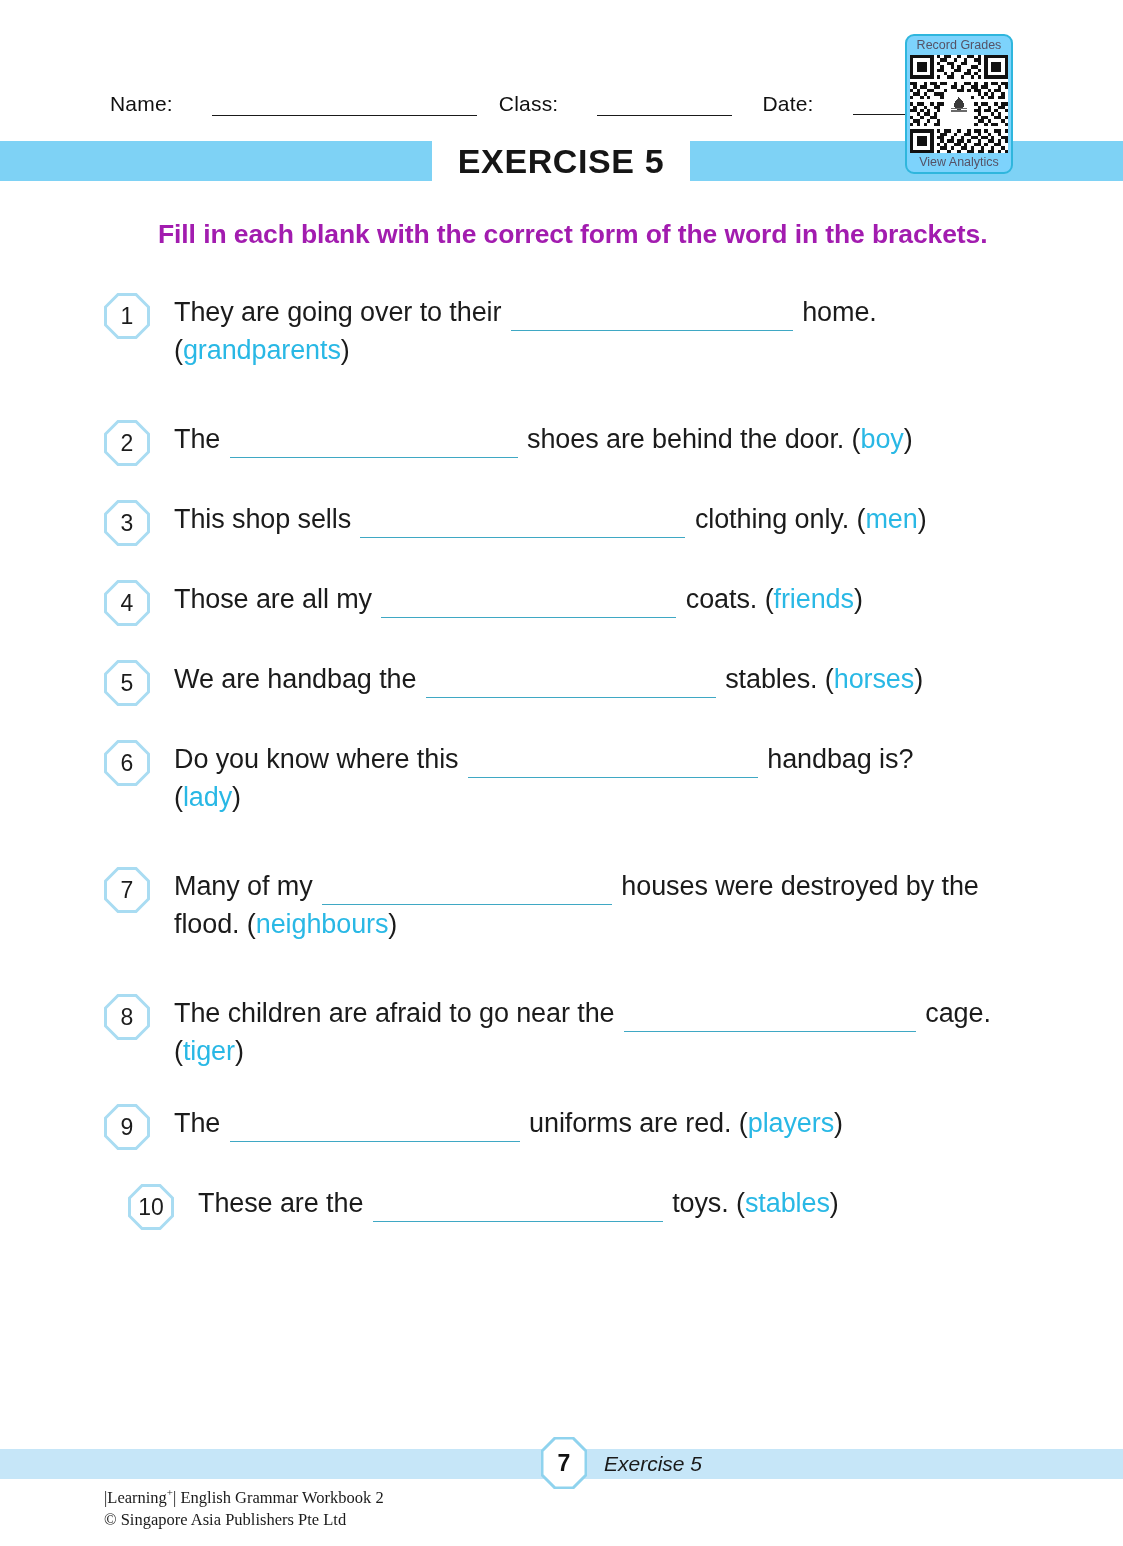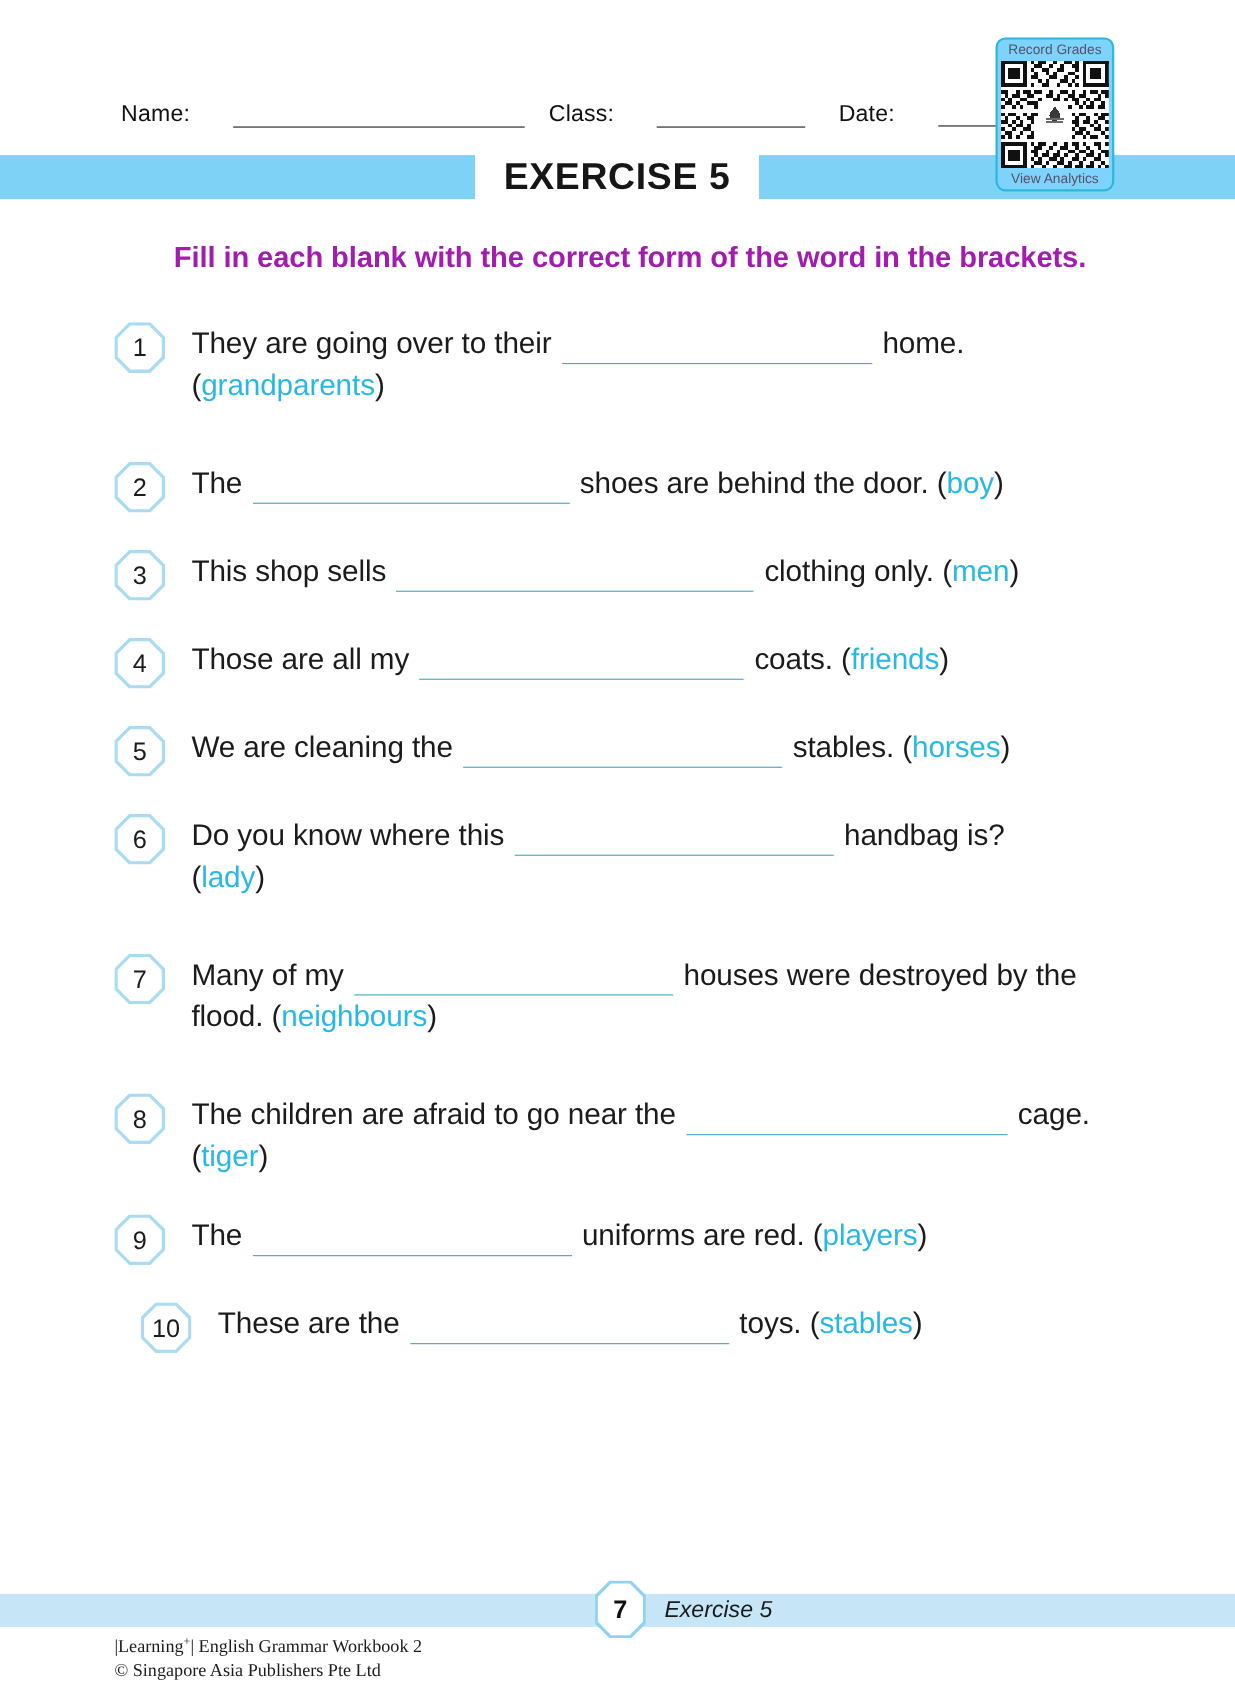--- a/index.html
+++ b/index.html
@@ -493,21 +493,21 @@
         </div>
         <div class="qtext"><span>Those are all my</span> <span class="blank" style="width: 295px;"></span> <span>coats.</span><span> (<span class="hint">friends</span>)</span></div>
       </div>
       <div class="qrow" style="margin-top: 34px;">
         <div class="qnum">
           <svg class="oct" viewBox="0 0 46 46" preserveAspectRatio="none">
             <polygon points="14,1.5 32,1.5 44.5,14 44.5,32 32,44.5 14,44.5 1.5,32 1.5,14" fill="#ffffff" stroke="#a9dcf2" stroke-width="3"></polygon>
           </svg>
           <span>5</span>
         </div>
-        <div class="qtext"><span>We are cleaning the</span> <span class="blank" style="width: 290px;"></span> <span>stables.</span><span> (<span class="hint">horses</span>)</span></div>
+        <div class="qtext"><span>We are handbag the</span> <span class="blank" style="width: 290px;"></span> <span>stables.</span><span> (<span class="hint">horses</span>)</span></div>
       </div>
       <div class="qrow" style="margin-top: 34px;">
         <div class="qnum">
           <svg class="oct" viewBox="0 0 46 46" preserveAspectRatio="none">
             <polygon points="14,1.5 32,1.5 44.5,14 44.5,32 32,44.5 14,44.5 1.5,32 1.5,14" fill="#ffffff" stroke="#a9dcf2" stroke-width="3"></polygon>
           </svg>
           <span>6</span>
         </div>
         <div class="qtext"><span>Do you know where this</span> <span class="blank" style="width: 290px;"></span> <span>handbag is?</span><br><span> (<span class="hint">lady</span>)</span></div>
       </div>

